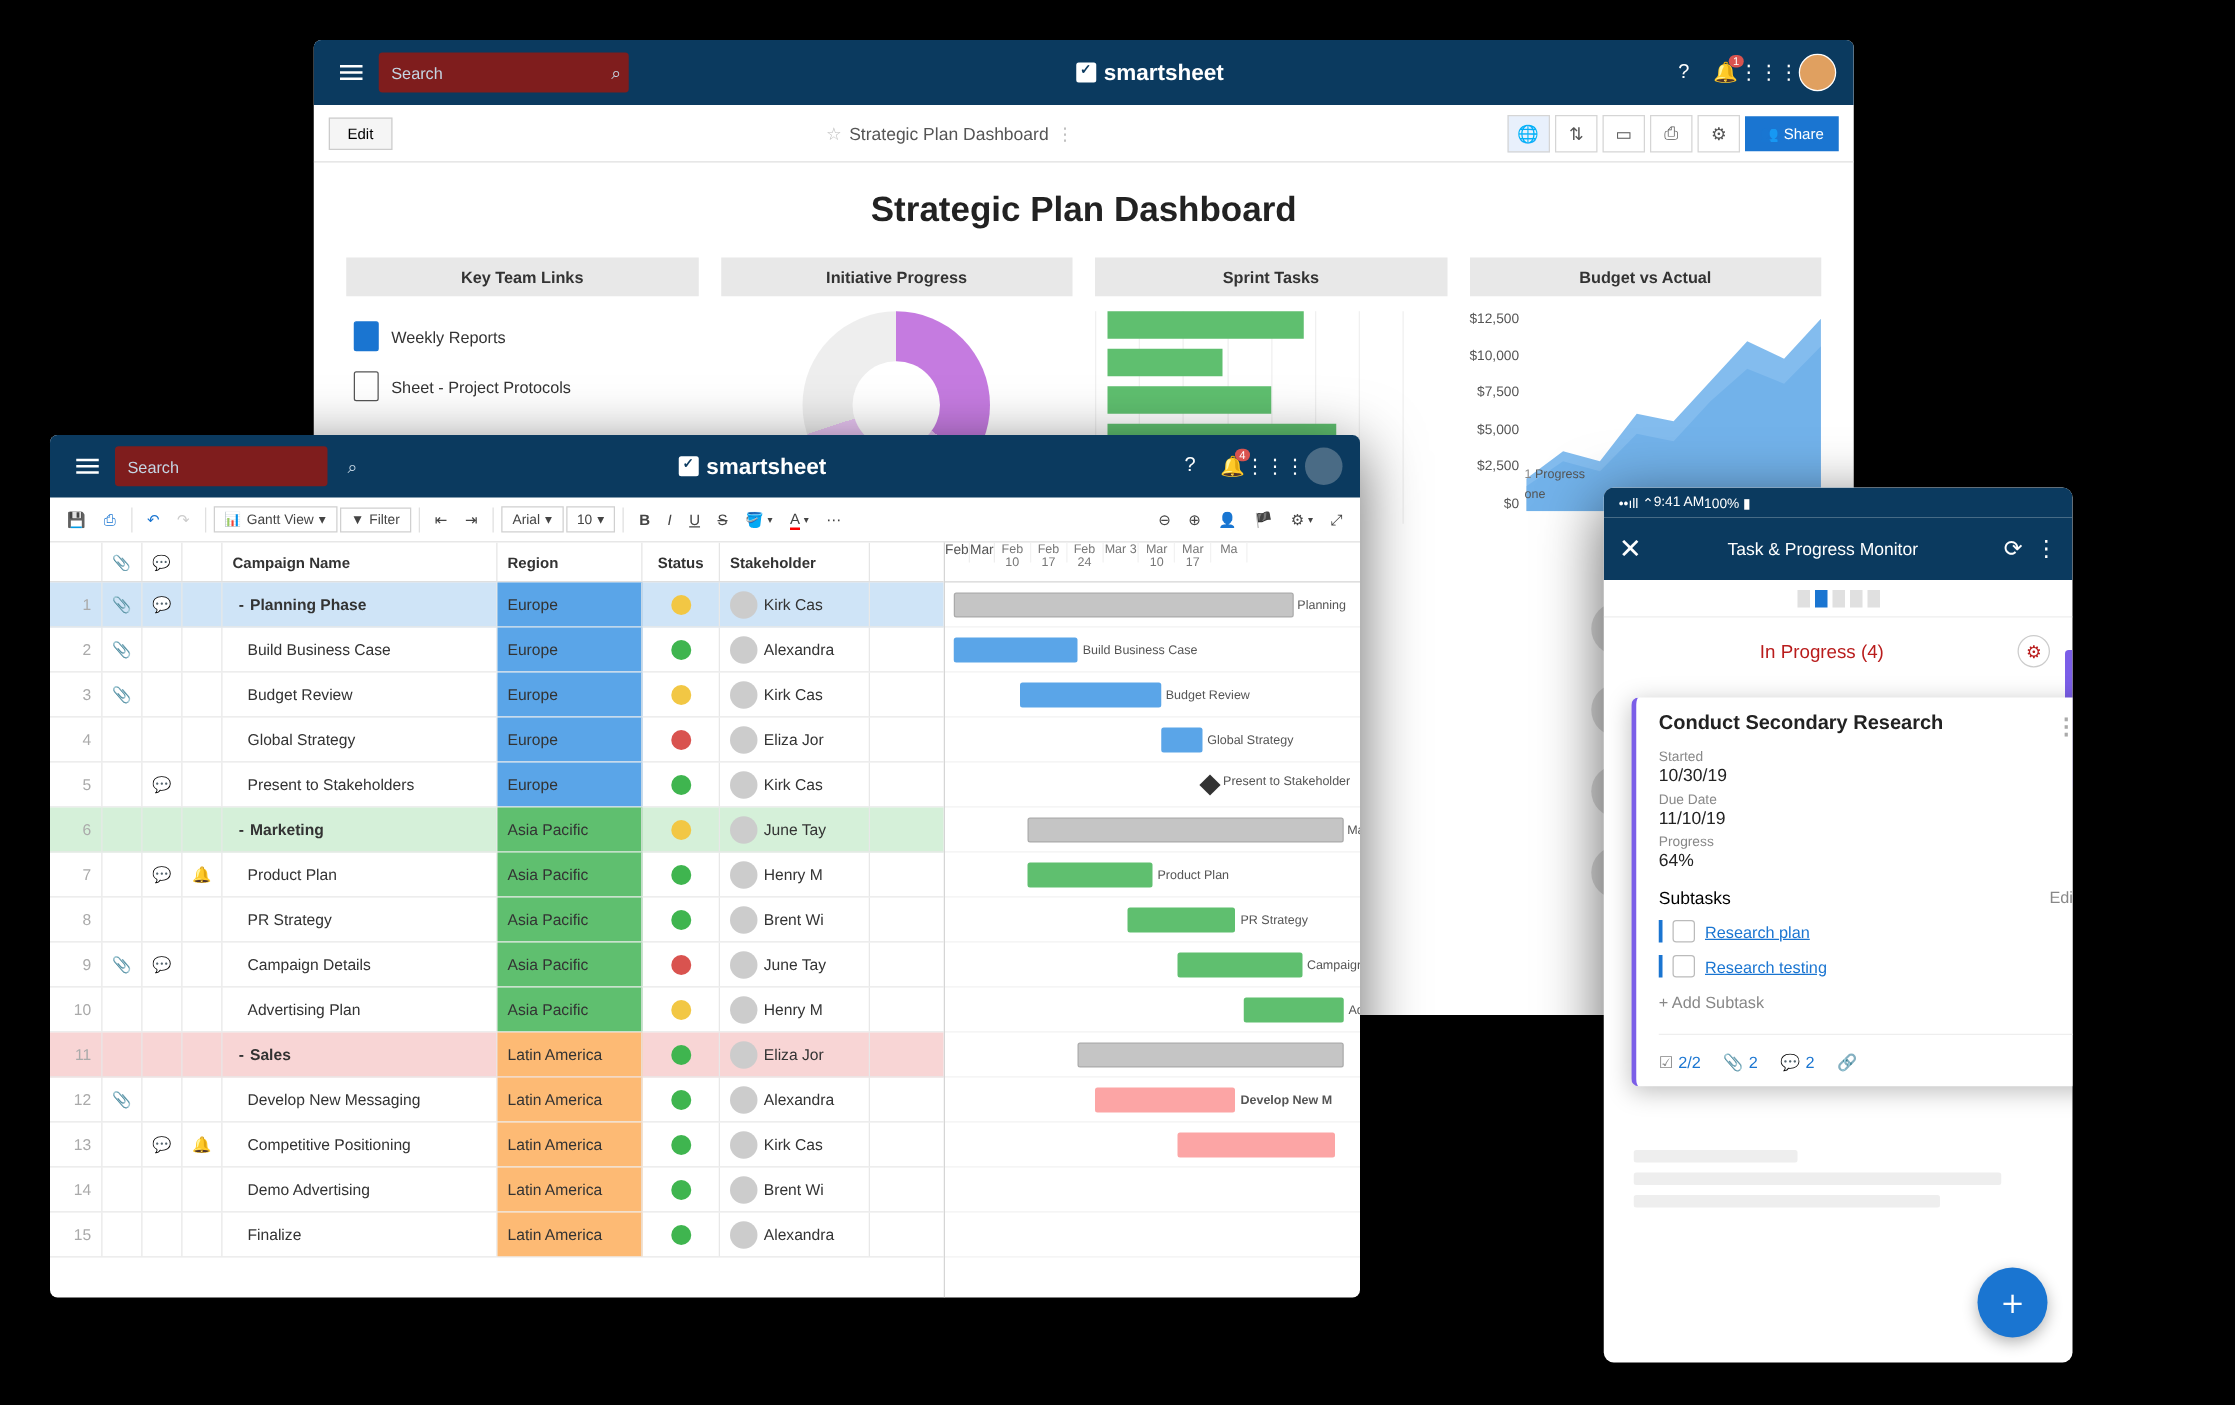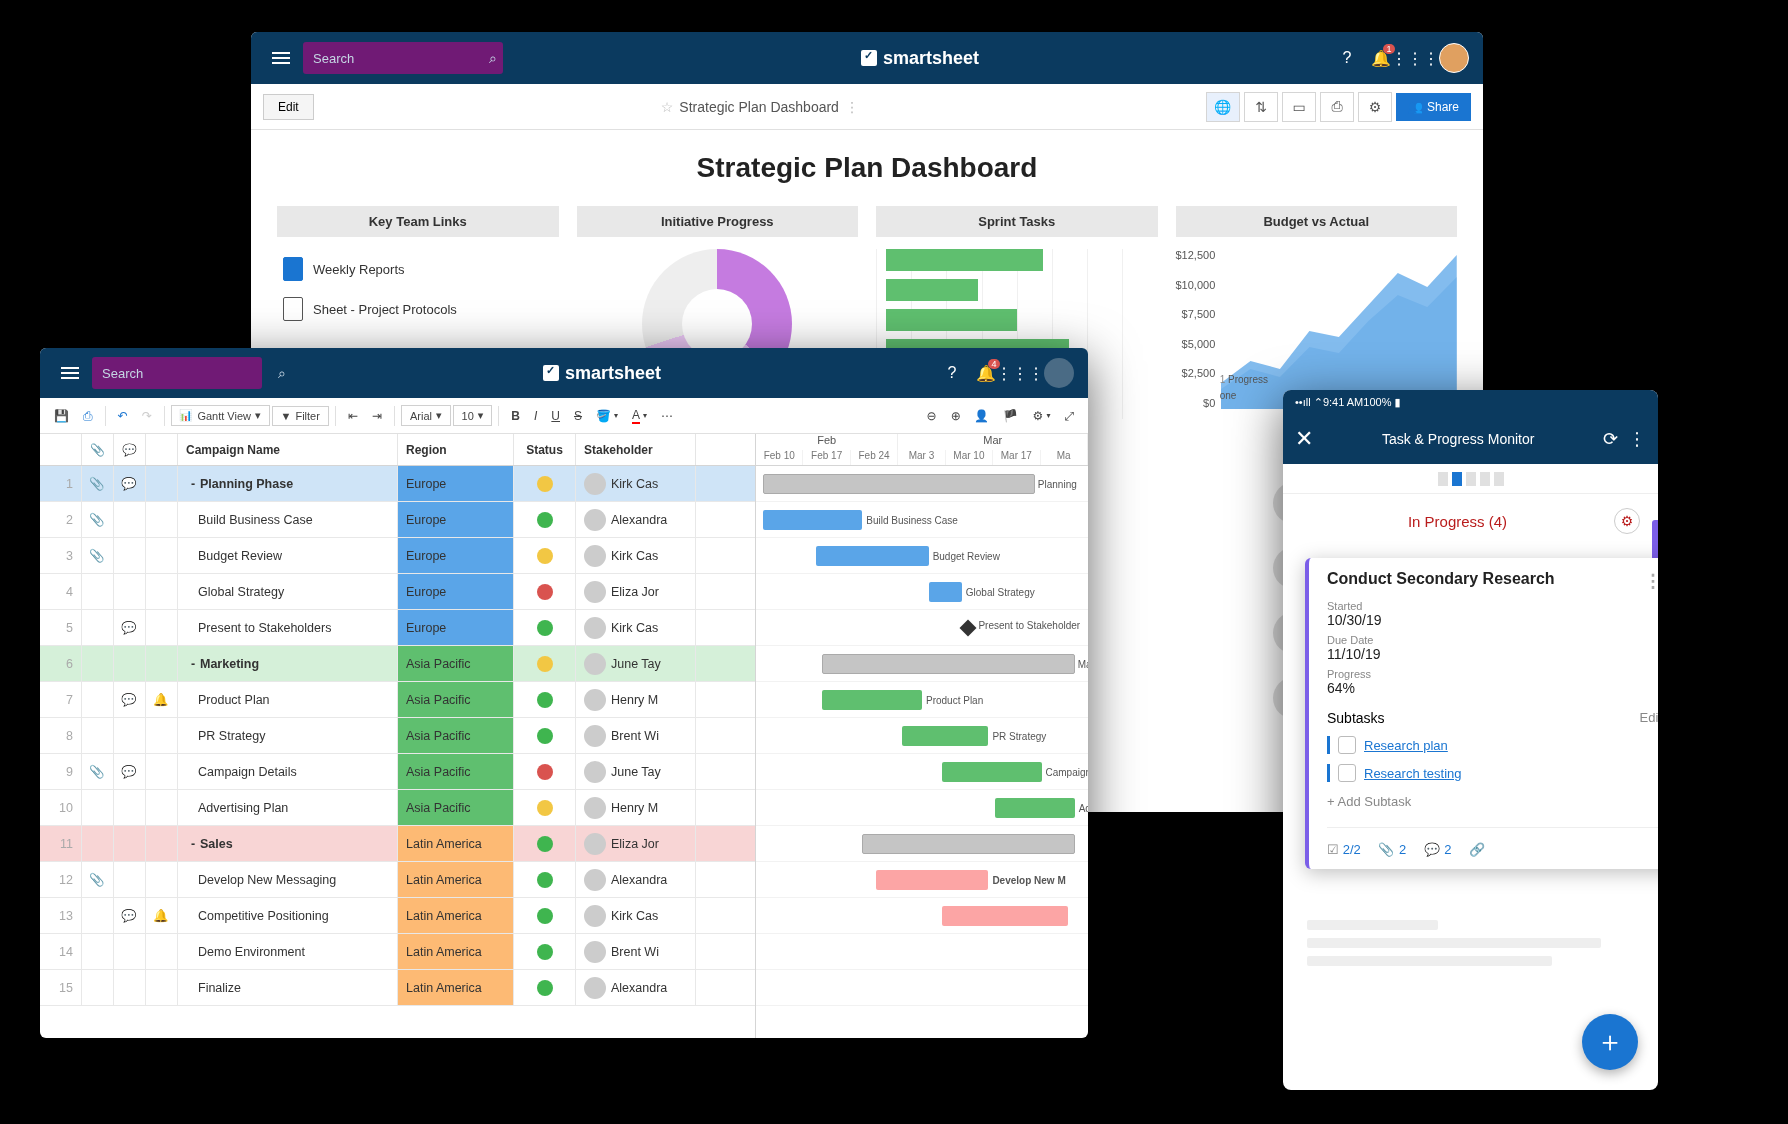--- a/index.html
+++ b/index.html
@@ -5,21 +5,21 @@
 * { box-sizing: border-box; margin: 0; padding: 0; font-family: -apple-system, BlinkMacSystemFont, "Segoe UI", Arial, sans-serif; }
 body { background: #000; width: 1788px; height: 1124px; position: relative; overflow: hidden; }
 
 
 .back-window { position: absolute; left: 251px; top: 32px; width: 1232px; height: 780px; background: #fff; border-radius: 6px; box-shadow: 0 10px 40px rgba(0,0,0,0.5); overflow: hidden; }
 .topbar { background: #0b3a5f; height: 52px; display: flex; align-items: center; padding: 0 14px; color: #fff; }
 .menu-btn { width: 32px; height: 32px; display: flex; align-items: center; justify-content: center; cursor: pointer; }
 .hamburger { width: 18px; height: 2px; background: #fff; position: relative; }
 .hamburger::before, .hamburger::after { content: ""; position: absolute; width: 18px; height: 2px; background: #fff; left: 0; }
 .hamburger::before { top: -5px; } .hamburger::after { top: 5px; }
-.search-box { background: #701a75; border-radius: 3px; height: 32px; display: flex; align-items: center; padding: 0 10px; margin-left: 6px; width: 200px; }
+.search-box { background: #7f1d1d; border-radius: 3px; height: 32px; display: flex; align-items: center; padding: 0 10px; margin-left: 6px; width: 200px; }
 .search-box input { background: transparent; border: none; color: #fff; outline: none; flex: 1; font-size: 13px; }
 .search-box input::placeholder { color: #c5d6e4; }
 .search-box .mag { color: #c5d6e4; font-size: 14px; }
 .brand { flex: 1; text-align: center; font-size: 18px; font-weight: 600; display: flex; align-items: center; justify-content: center; gap: 6px; }
 .brand-logo { width: 16px; height: 16px; background: #fff; border-radius: 2px; position: relative; }
 .brand-logo::after { content: "✓"; color: #0b3a5f; position: absolute; font-size: 11px; left: 3px; top: -1px; font-weight: bold; }
 .top-icons { display: flex; align-items: center; gap: 14px; }
 .top-icons .ic { width: 20px; height: 20px; cursor: pointer; color: #fff; font-size: 16px; position: relative; display: flex; align-items: center; justify-content: center; }
 .badge { position: absolute; top: -4px; right: -4px; background: #d9534f; color: #fff; border-radius: 8px; font-size: 9px; padding: 0 3px; min-width: 12px; text-align: center; }
 .avatar { width: 30px; height: 30px; border-radius: 50%; background: #e0a060; border: 1px solid #fff; }
@@ -100,21 +100,21 @@
 .region-asia { background: #5fbf6f; }
 .region-latin { background: #fdba74; }
 .hdr-blue { background: #cfe4f7; }
 .hdr-green { background: #d5f0d9; }
 .hdr-red { background: #f8d5d5; }
 .status-dot { width: 16px; height: 16px; border-radius: 50%; margin: 0 auto; }
 .s-yellow { background: #f2c744; } .s-green { background: #3fb54f; } .s-red { background: #d9534f; }
 .stake-av { width: 22px; height: 22px; border-radius: 50%; background: #ccc; margin-right: 5px; flex-shrink: 0; }
 
 .gantt-side { flex: 1; border-left: 1px solid #d5d5d5; overflow: hidden; position: relative; }
-.gantt-hdr { height: 32px; border-bottom: 1px solid #d5d5d5; display: flex; flex-direction: column; }
+.gantt-hdr { height: 32px; border-bottom: 1px solid #d5d5d5; display: flex; }
 .gantt-hdr-top { display: flex; height: 16px; font-size: 11px; color: #555; }
 .gantt-hdr-top div { flex: 1; text-align: center; border-right: 1px solid #eee; }
 .gantt-hdr-bot { display: flex; height: 16px; font-size: 10px; color: #777; }
 .gantt-hdr-bot div { flex: 1; text-align: center; border-right: 1px solid #f2f2f2; }
 .gantt-body { position: relative; }
 .gantt-row { height: 36px; border-bottom: 1px solid #f2f2f2; position: relative; }
 .gantt-bar { position: absolute; height: 20px; top: 8px; border-radius: 2px; font-size: 10px; color: #333; display: flex; align-items: center; padding-left: 4px; white-space: nowrap; }
 .gb-gray { background: #c5c5c5; border: 1px solid #aaa; }
 .gb-blue { background: #5aa5e8; }
 .gb-green { background: #5fbf6f; }
@@ -552,21 +552,21 @@
        <div class="c-status">
               <div class="status-dot s-green"></div>
             </div>
        <div class="c-stake"><div class="stake-av"></div>Kirk Cas</div>
      </div>
           <div class="data-row ">
        <div class="c-num">14</div>
        <div class="c-ic1"></div>
        <div class="c-ic2"></div>
        <div class="c-ic3"></div>
-       <div class="c-name indent-1">Demo Environment</div>
+       <div class="c-name indent-1">Demo Advertising</div>
        <div class="c-region region-latin">Latin America</div>
        <div class="c-status">
               <div class="status-dot s-green"></div>
             </div>
        <div class="c-stake"><div class="stake-av"></div>Brent Wi</div>
      </div>
           <div class="data-row ">
        <div class="c-num">15</div>
        <div class="c-ic1"></div>
        <div class="c-ic2"></div>

